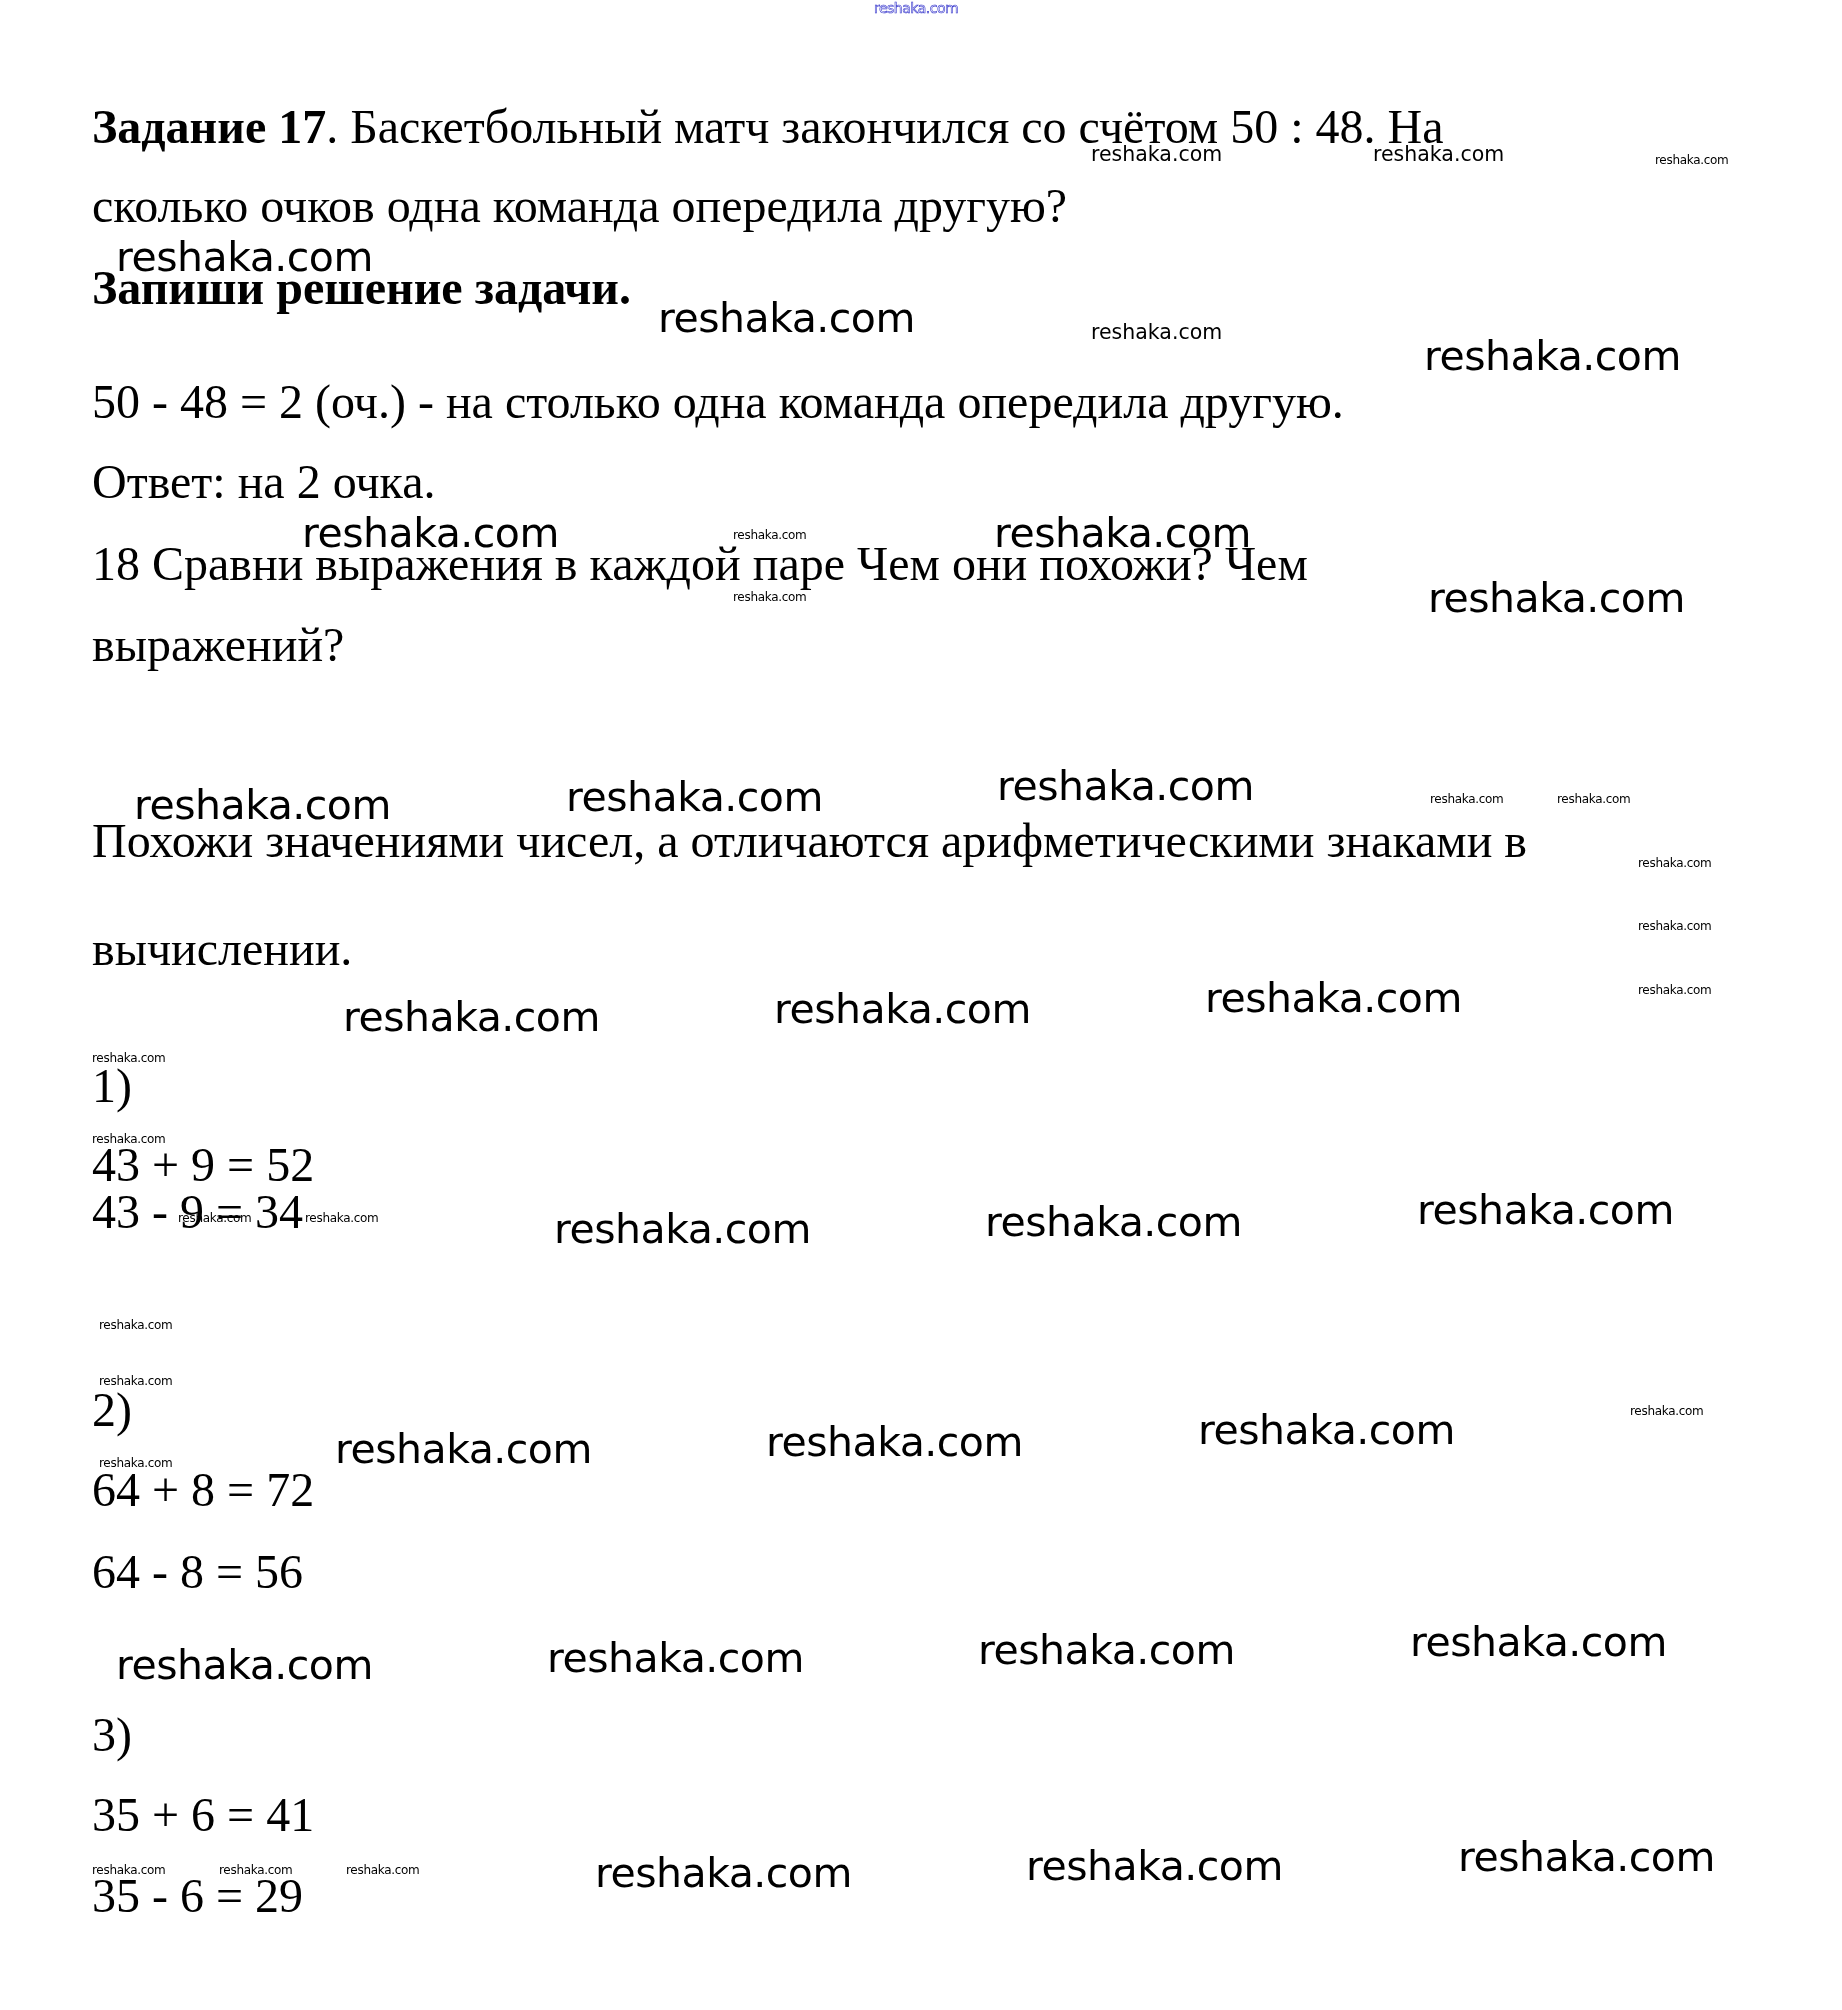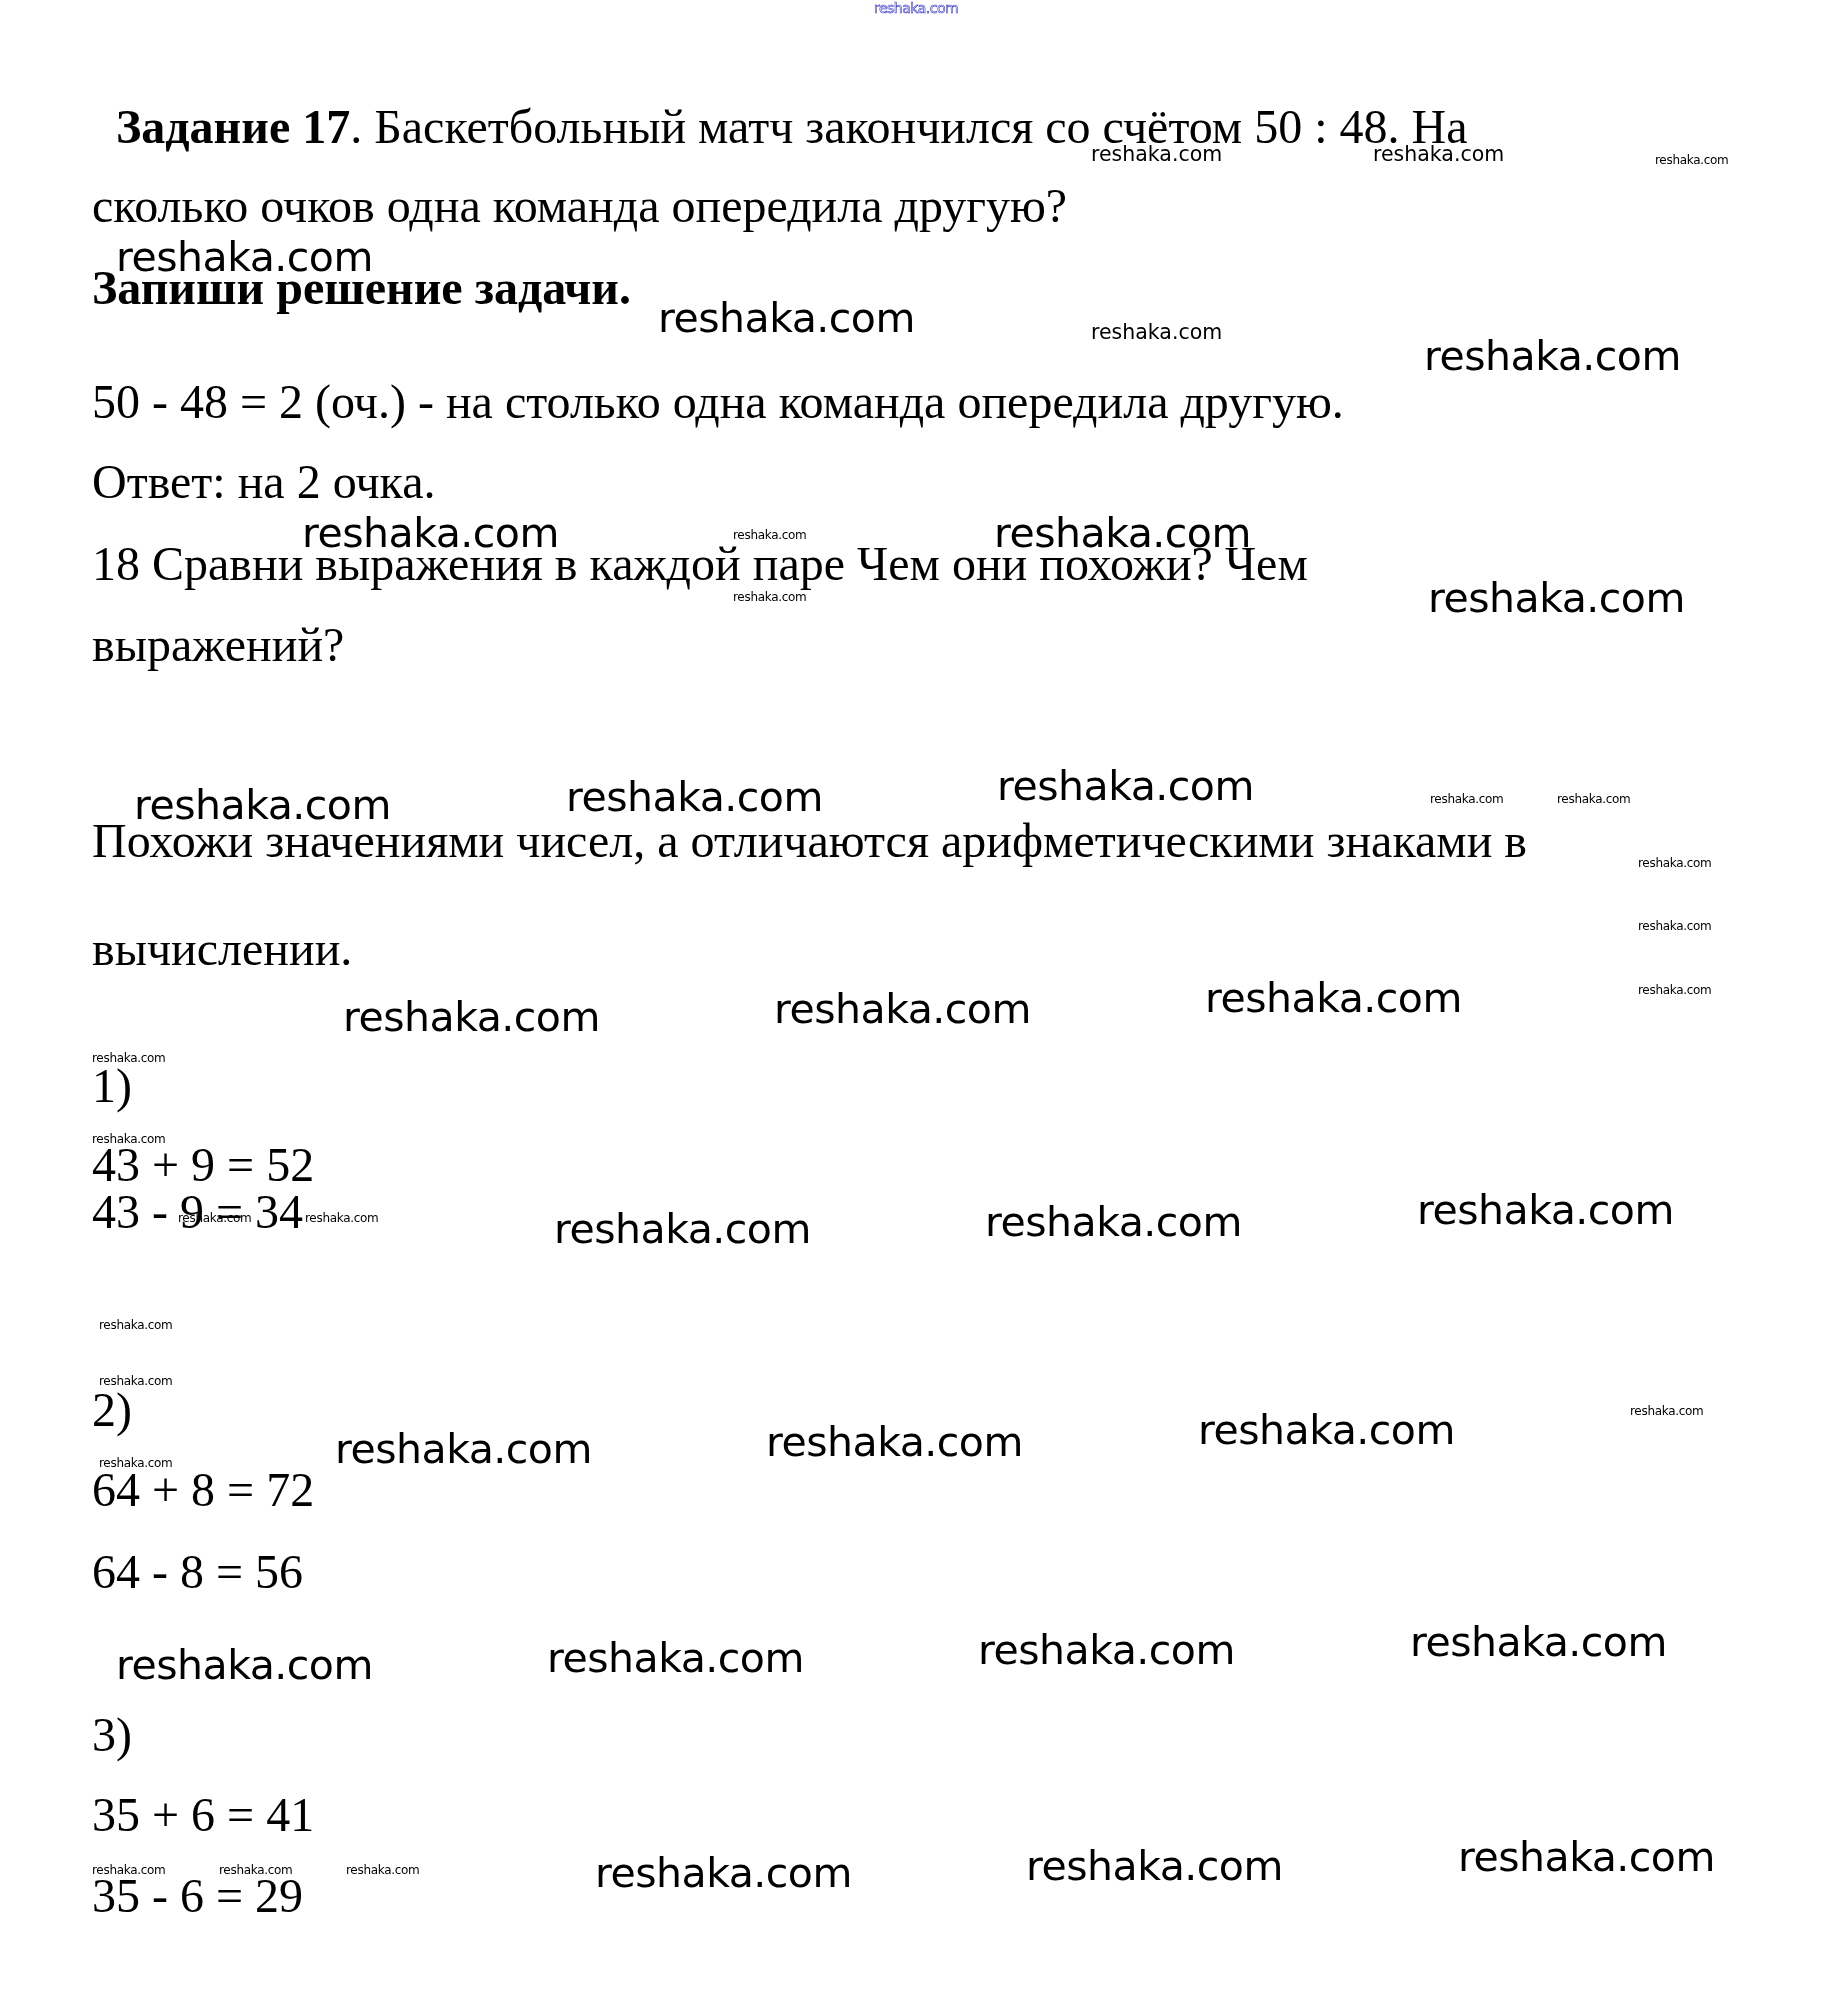--- a/index.html
+++ b/index.html
@@ -9,21 +9,21 @@
     position: absolute; left: 874px; top: 0px;
     font-family: "DejaVu Sans", sans-serif; font-size: 14px;
     color: #ffffff; -webkit-text-stroke: 0.6px #3333cc; text-decoration: none;
     letter-spacing: -0.5px;
   }
   .line {
     position: absolute; left: 92px;
     font-family: "Liberation Serif", serif; font-size: 48px;
     color: #000; white-space: nowrap; line-height: 1;
   }
-  .line b { font-weight: bold; margin-left: 24px; }
+  .line b { font-weight: bold; }
   .wm {
     position: absolute; font-family: "DejaVu Sans", sans-serif;
     color: #000; white-space: nowrap; line-height: 1; pointer-events: none;
   }
   .wm.big { font-size: 41px; letter-spacing: -0.5px; }
   .wm.mid { font-size: 20.5px; }
   .wm.small { font-size: 12px; letter-spacing: -0.3px; }
 </style>
 </head>
 <body>

